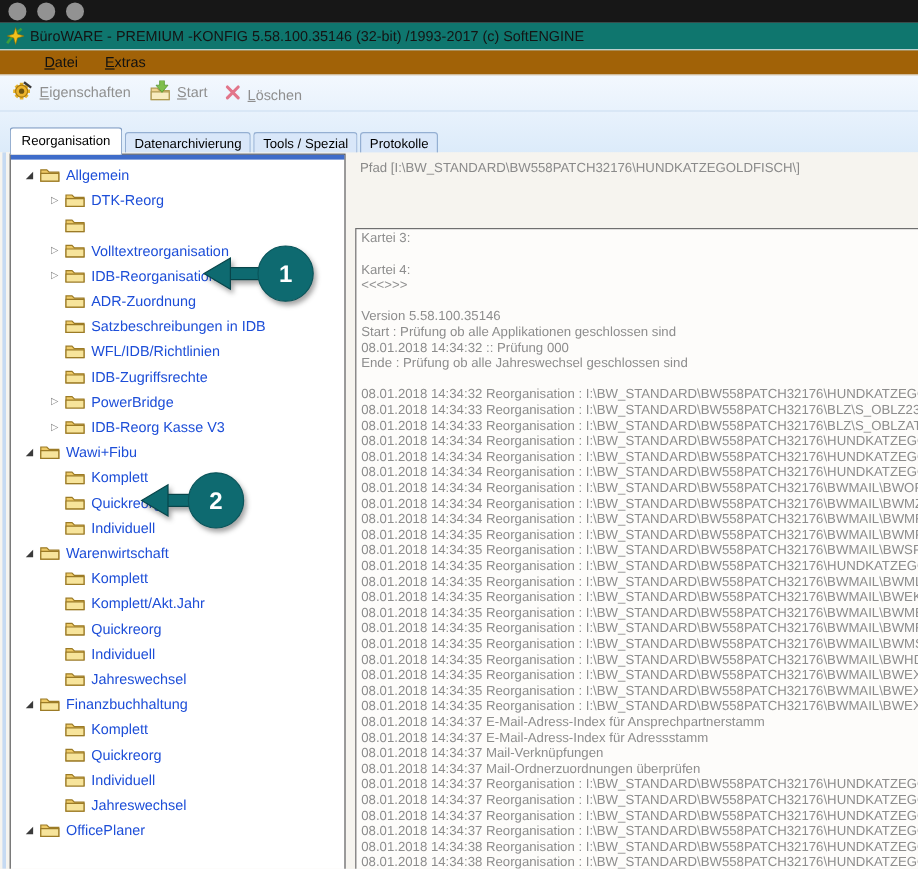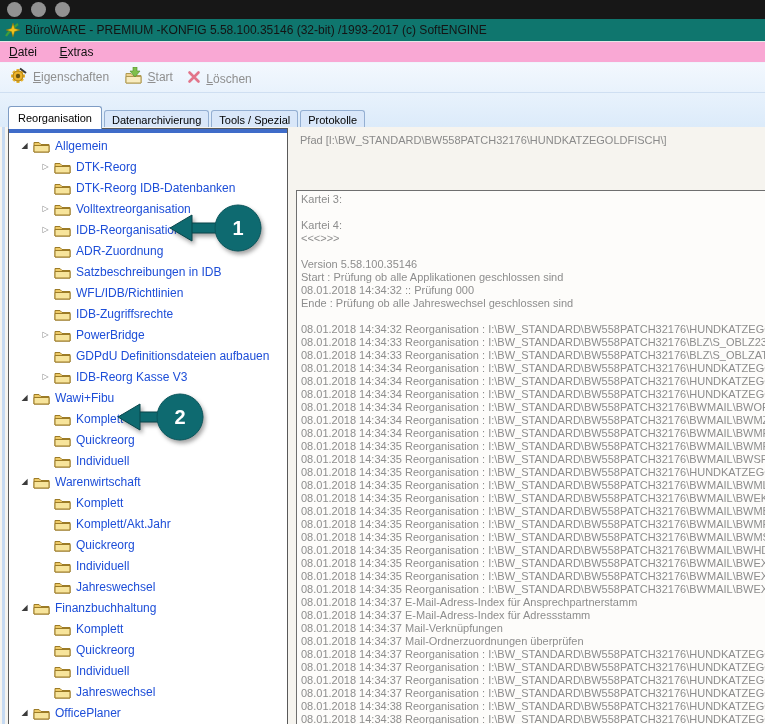--- a/index.html
+++ b/index.html
@@ -9,21 +9,21 @@
   }
   
   #topbar{position:absolute;left:0;top:0;width:765px;height:19px;background:#171717;}
   .tl{position:absolute;top:2px;width:15px;height:15px;border-radius:50%;background:#929292;}
   #tl1{left:7px}#tl2{left:31px}#tl3{left:55px}
   
   #titlebar{position:absolute;left:0;top:19px;right:0;height:22px;background:#0f766e;border-bottom:1px solid #e6e6e6;}
   #app-icon{position:absolute;left:4px;top:3px;width:16px;height:16px;}
   #title-text{position:absolute;left:25px;top:4px;font-size:12px;color:#141414;white-space:nowrap;}
   
-  #menubar{position:absolute;left:0;top:42px;right:0;height:20px;background:#f9a8d4;border-bottom:1px solid #eef5fd;}
+  #menubar{position:absolute;left:0;top:42px;right:0;height:20px;background:#a16207;border-bottom:1px solid #eef5fd;padding-left:28px;}
   .menu-item{display:inline-block;padding:3px 9px 0 9px;font-size:12px;color:#111;cursor:default;}
   
   #toolband{position:absolute;left:0;top:63px;right:0;height:64px;background:linear-gradient(#f3f8fe,#dcebfa);}
   #toolrow{position:absolute;left:0;top:0;right:0;height:29px;border-bottom:1px solid #cfdff2;}
   .tb-btn{display:inline-flex;align-items:center;margin-top:4px;margin-left:10px;font-size:12px;color:#8f8f8f;}
   .tb-btn .tb-ico{margin-right:5px;display:inline-block;}
   
   #tabs{position:absolute;left:8px;top:41px;height:23px;white-space:nowrap;}
   .tab{position:relative;display:inline-block;vertical-align:bottom;font-size:11px;color:#000;
        background:#d9e7f9;border:1px solid #94afd2;border-bottom:none;border-radius:3px 3px 0 0;
@@ -135,21 +135,20 @@
               <path d="M1 2.5 L6 2.5 L8 4.5 L16 4.5 L16 12 L1 12 Z" fill="#eeca67" stroke="#9c7b26"></path>
               <path d="M1 5.5 L16 5.5 L16 12 L1 12 Z" fill="#f7e49b" stroke="#9c7b26"></path>
             </svg></span>
           <span class="tlabel" style="left: 67px;">DTK-Reorg</span>
         </div>
         <div class="trow">
           <span class="folder" style="left: 45px;"><svg width="17" height="13" viewBox="0 0 17 13">
               <path d="M1 2.5 L6 2.5 L8 4.5 L16 4.5 L16 12 L1 12 Z" fill="#eeca67" stroke="#9c7b26"></path>
               <path d="M1 5.5 L16 5.5 L16 12 L1 12 Z" fill="#f7e49b" stroke="#9c7b26"></path>
             </svg></span>
-          <span class="tlabel" style="left: 67px;">DTK-Reorg IDB-Datenbanken</span>
         </div>
         <div class="trow">
           <span class="exp collapsed" style="left: 31px;">▷</span>
           <span class="folder" style="left: 45px;"><svg width="17" height="13" viewBox="0 0 17 13">
               <path d="M1 2.5 L6 2.5 L8 4.5 L16 4.5 L16 12 L1 12 Z" fill="#eeca67" stroke="#9c7b26"></path>
               <path d="M1 5.5 L16 5.5 L16 12 L1 12 Z" fill="#f7e49b" stroke="#9c7b26"></path>
             </svg></span>
           <span class="tlabel" style="left: 67px;">Volltextreorganisation</span>
         </div>
         <div class="trow">
@@ -188,27 +187,20 @@
             </svg></span>
           <span class="tlabel" style="left: 67px;">IDB-Zugriffsrechte</span>
         </div>
         <div class="trow">
           <span class="exp collapsed" style="left: 31px;">▷</span>
           <span class="folder" style="left: 45px;"><svg width="17" height="13" viewBox="0 0 17 13">
               <path d="M1 2.5 L6 2.5 L8 4.5 L16 4.5 L16 12 L1 12 Z" fill="#eeca67" stroke="#9c7b26"></path>
               <path d="M1 5.5 L16 5.5 L16 12 L1 12 Z" fill="#f7e49b" stroke="#9c7b26"></path>
             </svg></span>
           <span class="tlabel" style="left: 67px;">PowerBridge</span>
-        </div>
-        <div class="trow">
-          <span class="folder" style="left: 45px;"><svg width="17" height="13" viewBox="0 0 17 13">
-              <path d="M1 2.5 L6 2.5 L8 4.5 L16 4.5 L16 12 L1 12 Z" fill="#eeca67" stroke="#9c7b26"></path>
-              <path d="M1 5.5 L16 5.5 L16 12 L1 12 Z" fill="#f7e49b" stroke="#9c7b26"></path>
-            </svg></span>
-          <span class="tlabel" style="left: 67px;">GDPdU Definitionsdateien aufbauen</span>
         </div>
         <div class="trow">
           <span class="exp collapsed" style="left: 31px;">▷</span>
           <span class="folder" style="left: 45px;"><svg width="17" height="13" viewBox="0 0 17 13">
               <path d="M1 2.5 L6 2.5 L8 4.5 L16 4.5 L16 12 L1 12 Z" fill="#eeca67" stroke="#9c7b26"></path>
               <path d="M1 5.5 L16 5.5 L16 12 L1 12 Z" fill="#f7e49b" stroke="#9c7b26"></path>
             </svg></span>
           <span class="tlabel" style="left: 67px;">IDB-Reorg Kasse V3</span>
         </div>
         <div class="trow">

